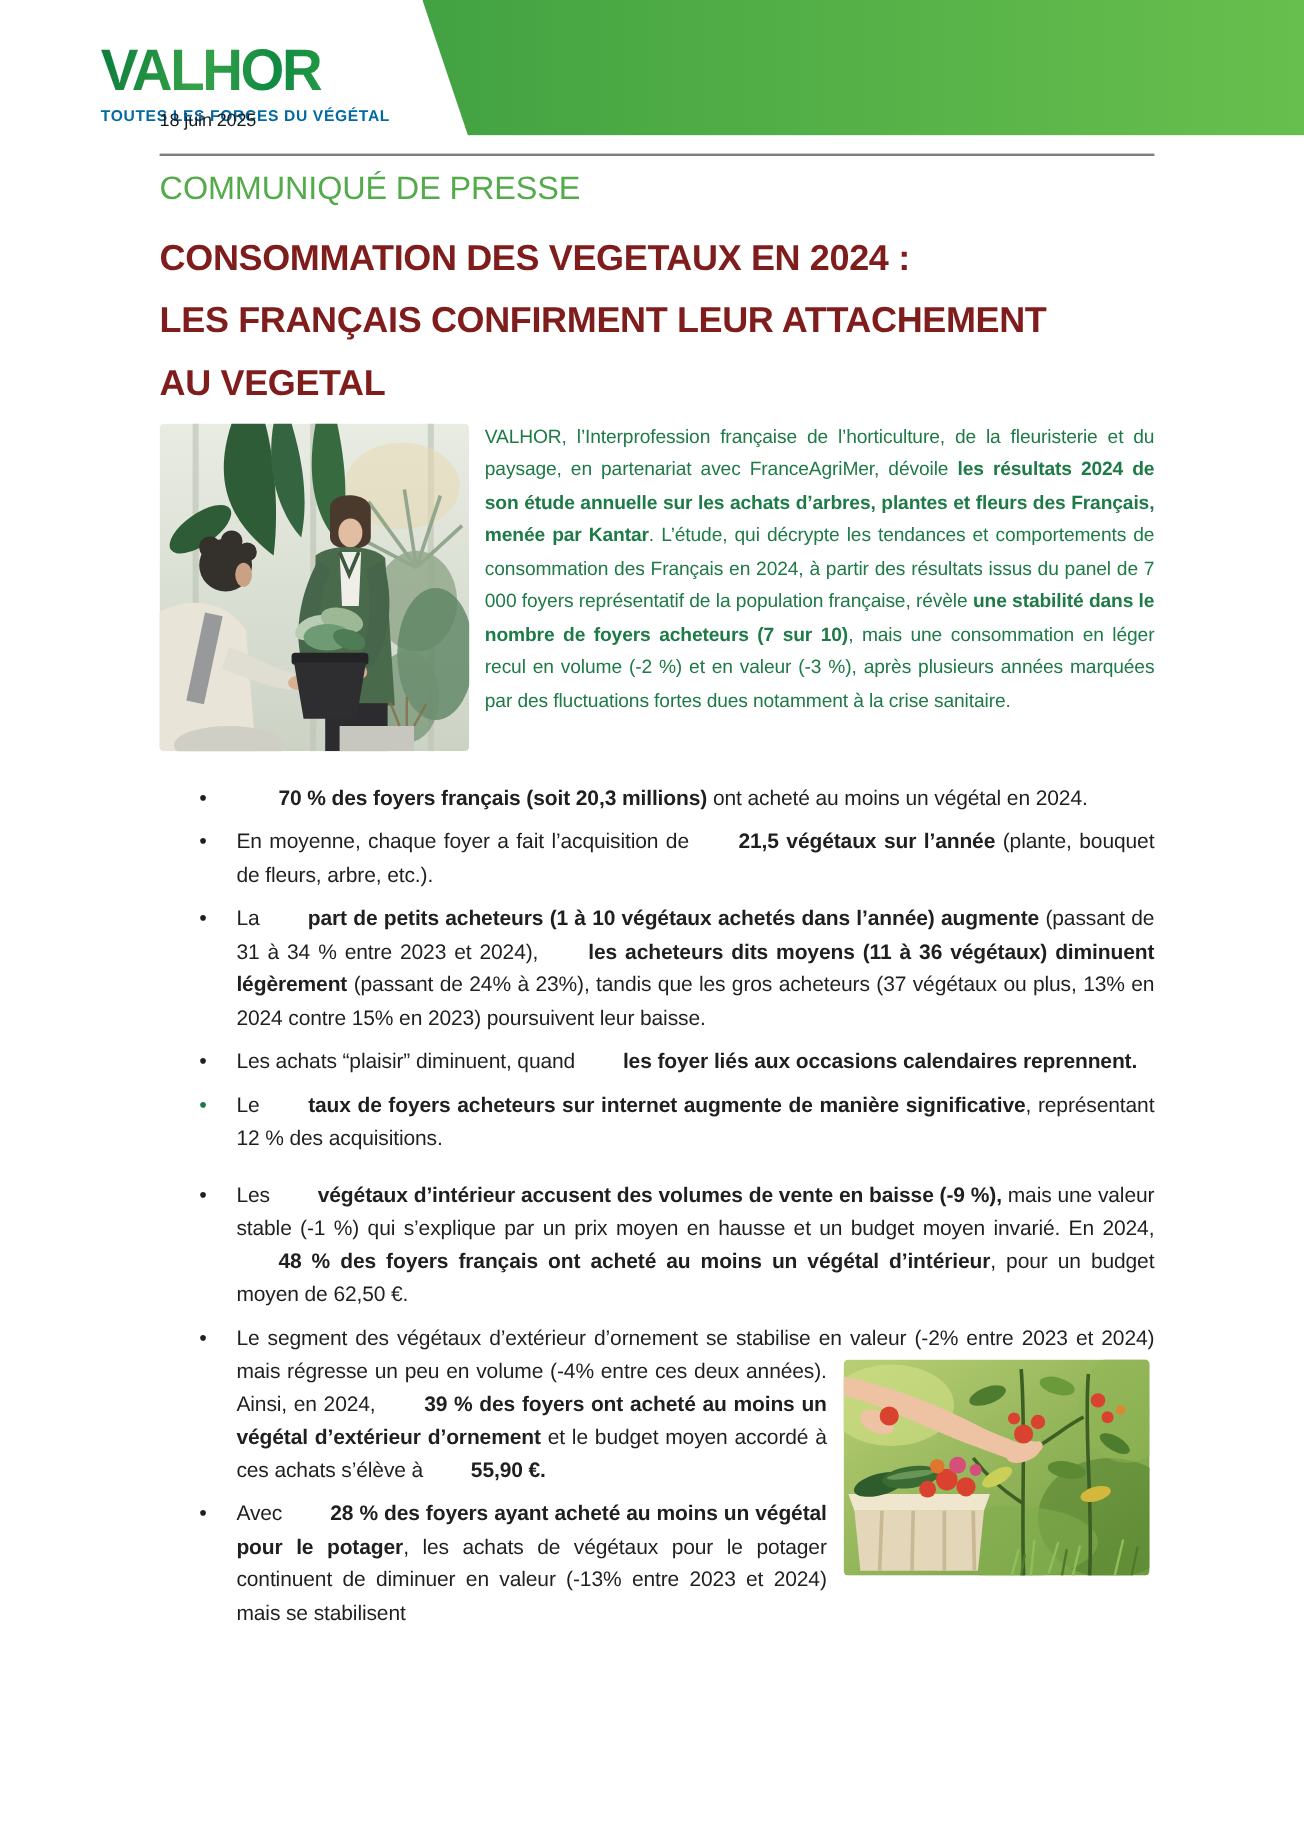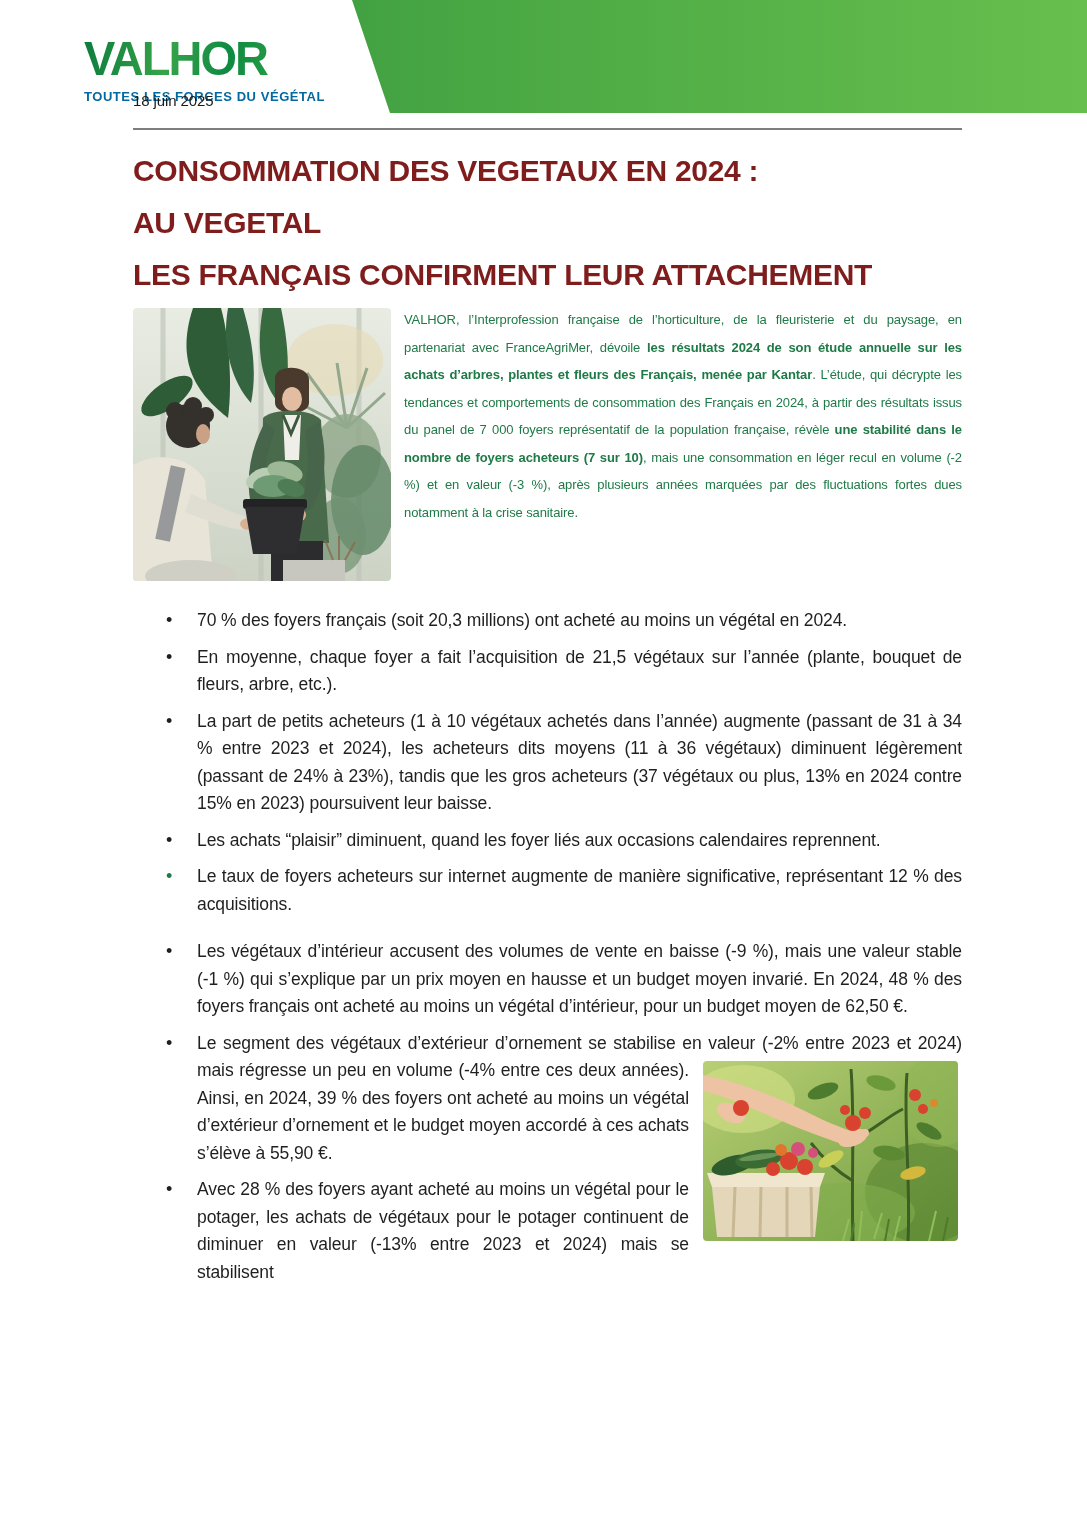--- a/index.html
+++ b/index.html
@@ -17,56 +17,57 @@
   .logo-tagline{margin-top:9px;font-size:13px;font-weight:700;letter-spacing:0.55px;color:#0369a1;}
   
   .content{position:absolute;top:0;left:0;width:1087px;padding:0 125px 0 133px;box-sizing:border-box;letter-spacing:-0.1px;}
   .date{margin-top:92px;font-size:15px;color:#1a1a1a;}
   .rule{margin:19px 0 0 0;border:none;height:2px;background:#7e7e7e;}
   .kicker{margin-top:11px;font-size:27px;font-weight:400;color:#54ab4b;line-height:1.25;}
   .title{margin-top:15px;font-size:30px;font-weight:700;color:#7f1d1d;line-height:52px;letter-spacing:-0.3px;}
   
   .intro{margin-top:5px;}
   .intro::after{content:"";display:block;clear:both;}
-  .intro-text{margin:0;font-size:13px;line-height:27.5px;text-align:justify;color:#1e7a46;}
+  .intro-text{margin:0;font-size:16px;line-height:27.5px;text-align:justify;color:#1e7a46;}
   .intro-text b{font-weight:700;}
   .photo-left{float:left;width:258px;height:273px;margin:2px 13px 6px 0;}
   .photo-left svg,.photo-right svg{display:block;border-radius:4px;}
   
   .sec-h{margin:32px 0 0 0;font-size:17.5px;font-weight:400;color:#1f7d46;letter-spacing:-0.2px;}
   ul.bullets{margin:20px 0 0 0;padding:0 0 0 64px;list-style:none;}
   ul.bullets li{position:relative;margin:0 0 9px 0;font-size:17.5px;line-height:27.5px;text-align:justify;}
   ul.bullets li::before{content:"\2022";position:absolute;left:-31px;top:0;font-size:18px;color:#1f1f1f;}
   ul.bullets li.b-green::before{color:#1e7a46;}
-  ul.bullets b{font-weight:400;}
+  ul.bullets b{font-weight:700;margin-left:35px;}
   .photo-right{float:right;width:255px;height:180px;margin:4px 4px 8px 14px;}
   
   .bottom-bar{position:absolute;left:0;top:1452px;width:956px;height:8px;
         background:linear-gradient(90deg,#0a8a43 0%,#3fa546 45%,#6cc24e 100%);}
 </style>
 </head>
 <body>
 
 <div class="page">
 
   <div class="header-band"></div>
 
   <div class="logo">
     <div class="logo-word">VALHOR</div>
     <div class="logo-tagline">TOUTES LES FORCES DU VÉGÉTAL</div>
   </div>
 
   <main class="content">
     <div class="date">18 juin 2025</div>
     <hr class="rule">
+    <div class="kicker">COMMUNIQUÉ DE PRESSE</div>
 
     <div class="title">
       <div>CONSOMMATION DES VEGETAUX EN 2024 :</div>
+      <div>LES FRANÇAIS CONFIRMENT LEUR ATTACHEMENT</div>
       <div>AU VEGETAL</div>
-      <div>LES FRANÇAIS CONFIRMENT LEUR ATTACHEMENT</div>
     </div>
 
     <div class="intro">
       <p class="intro-text"><span class="photo-left">
             <svg viewBox="0 0 258 273" width="258" height="273" role="img">
           <defs>
             <linearGradient id="gh-bg" x1="0" y1="0" x2="0" y2="1">
               <stop offset="0" stop-color="#e9ece3"></stop>
                   <stop offset="1" stop-color="#ccd3c5"></stop>
             </linearGradient>

